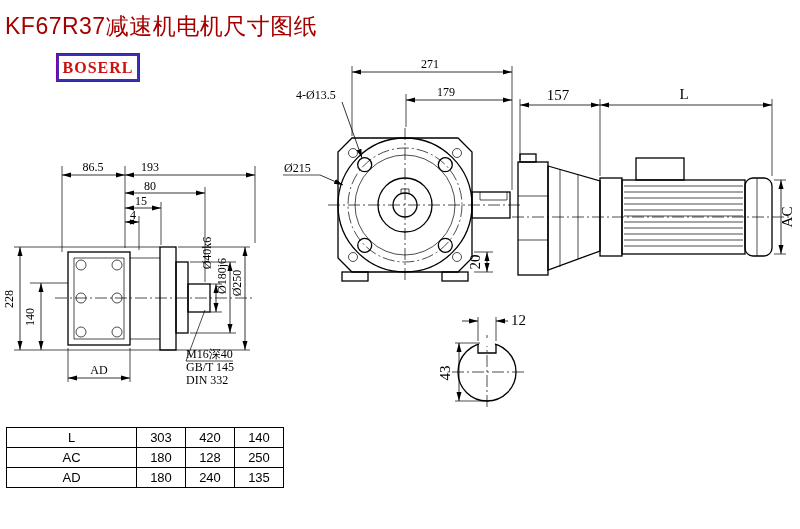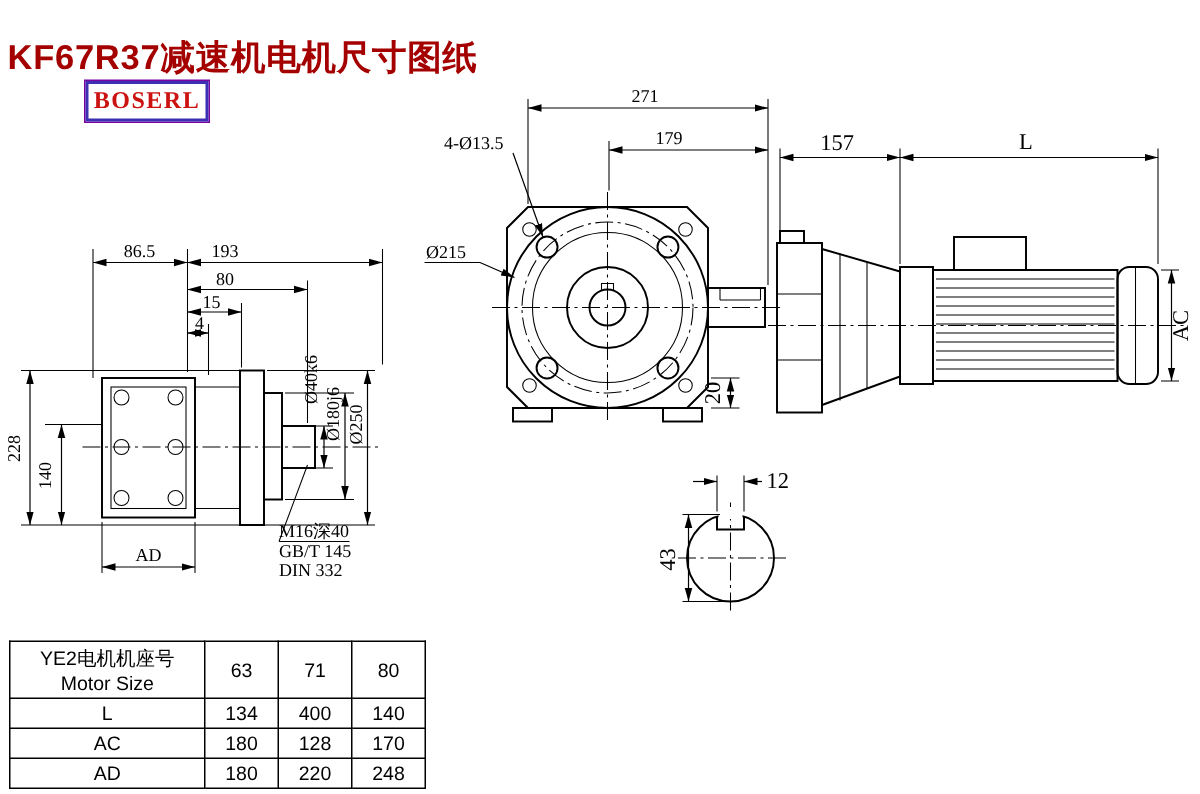--- a/index.html
+++ b/index.html
@@ -1,18 +1,18 @@
 <!DOCTYPE html>
 <html><head>
 <meta charset="utf-8">
 <style>
   * { margin:0; padding:0; box-sizing:border-box; }
   html,body { width:800px; height:529px; background:#ffffff; position:relative; overflow:hidden;
               font-family:"Liberation Sans", sans-serif; }
-  .title { position:absolute; left:5px; top:23px; font-size:23px; font-weight:bold;
+  .title { position:absolute; left:5px; top:11px; font-size:23px; font-weight:normal;
            color:#a40000; letter-spacing:0.5px; }
   .logo { position:absolute; left:57px; top:54px; width:82px; height:27px;
           border:2px solid #3b2fb4; box-shadow:0 0 0 1px #7a00a0;
           display:flex; align-items:center; justify-content:center; background:#fff; }
   .logo-text { color:#cc1111; font:bold 16px "Liberation Serif", serif; letter-spacing:1px; }
   svg.drawing { position:absolute; left:0; top:0; }
 
   .ol { fill:none; stroke:#000; stroke-width:1.3; }
   .tl { fill:none; stroke:#000; stroke-width:0.7; }
   .cl { fill:none; stroke:#000; stroke-width:0.7; stroke-dasharray:12 3 2 3; }
@@ -178,41 +178,32 @@
     <line class="ld" x1="462" y1="321" x2="478" y2="321"></line>
     <line class="ld" x1="508" y1="321" x2="496" y2="321"></line>
     <line class="dim" x1="459" y1="343" x2="459" y2="401"></line>
     <text class="dl" x="511" y="325">12</text>
     <text class="dl" transform="translate(450 373) rotate(-90)" text-anchor="middle">43</text>
   </g>
 </svg>
 
 <table class="size-table">
   <tbody>
-    <tr class="hdr">
-      <td class="lbl">
-        <div>YE2电机机座号</div>
-        <div>Motor Size</div>
-      </td>
-      <td class="val">63</td>
-      <td class="val">71</td>
-      <td class="val">80</td>
-    </tr>
     <tr class="row">
       <td class="lbl">L</td>
-      <td class="val">134</td>
-      <td class="val">400</td>
+      <td class="val">303</td>
+      <td class="val">420</td>
       <td class="val">140</td>
     </tr>
     <tr class="row">
       <td class="lbl">AC</td>
       <td class="val">180</td>
       <td class="val">128</td>
-      <td class="val">170</td>
+      <td class="val">250</td>
     </tr>
     <tr class="row">
       <td class="lbl">AD</td>
       <td class="val">180</td>
-      <td class="val">220</td>
-      <td class="val">248</td>
+      <td class="val">240</td>
+      <td class="val">135</td>
     </tr>
   </tbody>
 </table>
 
 </body></html>

